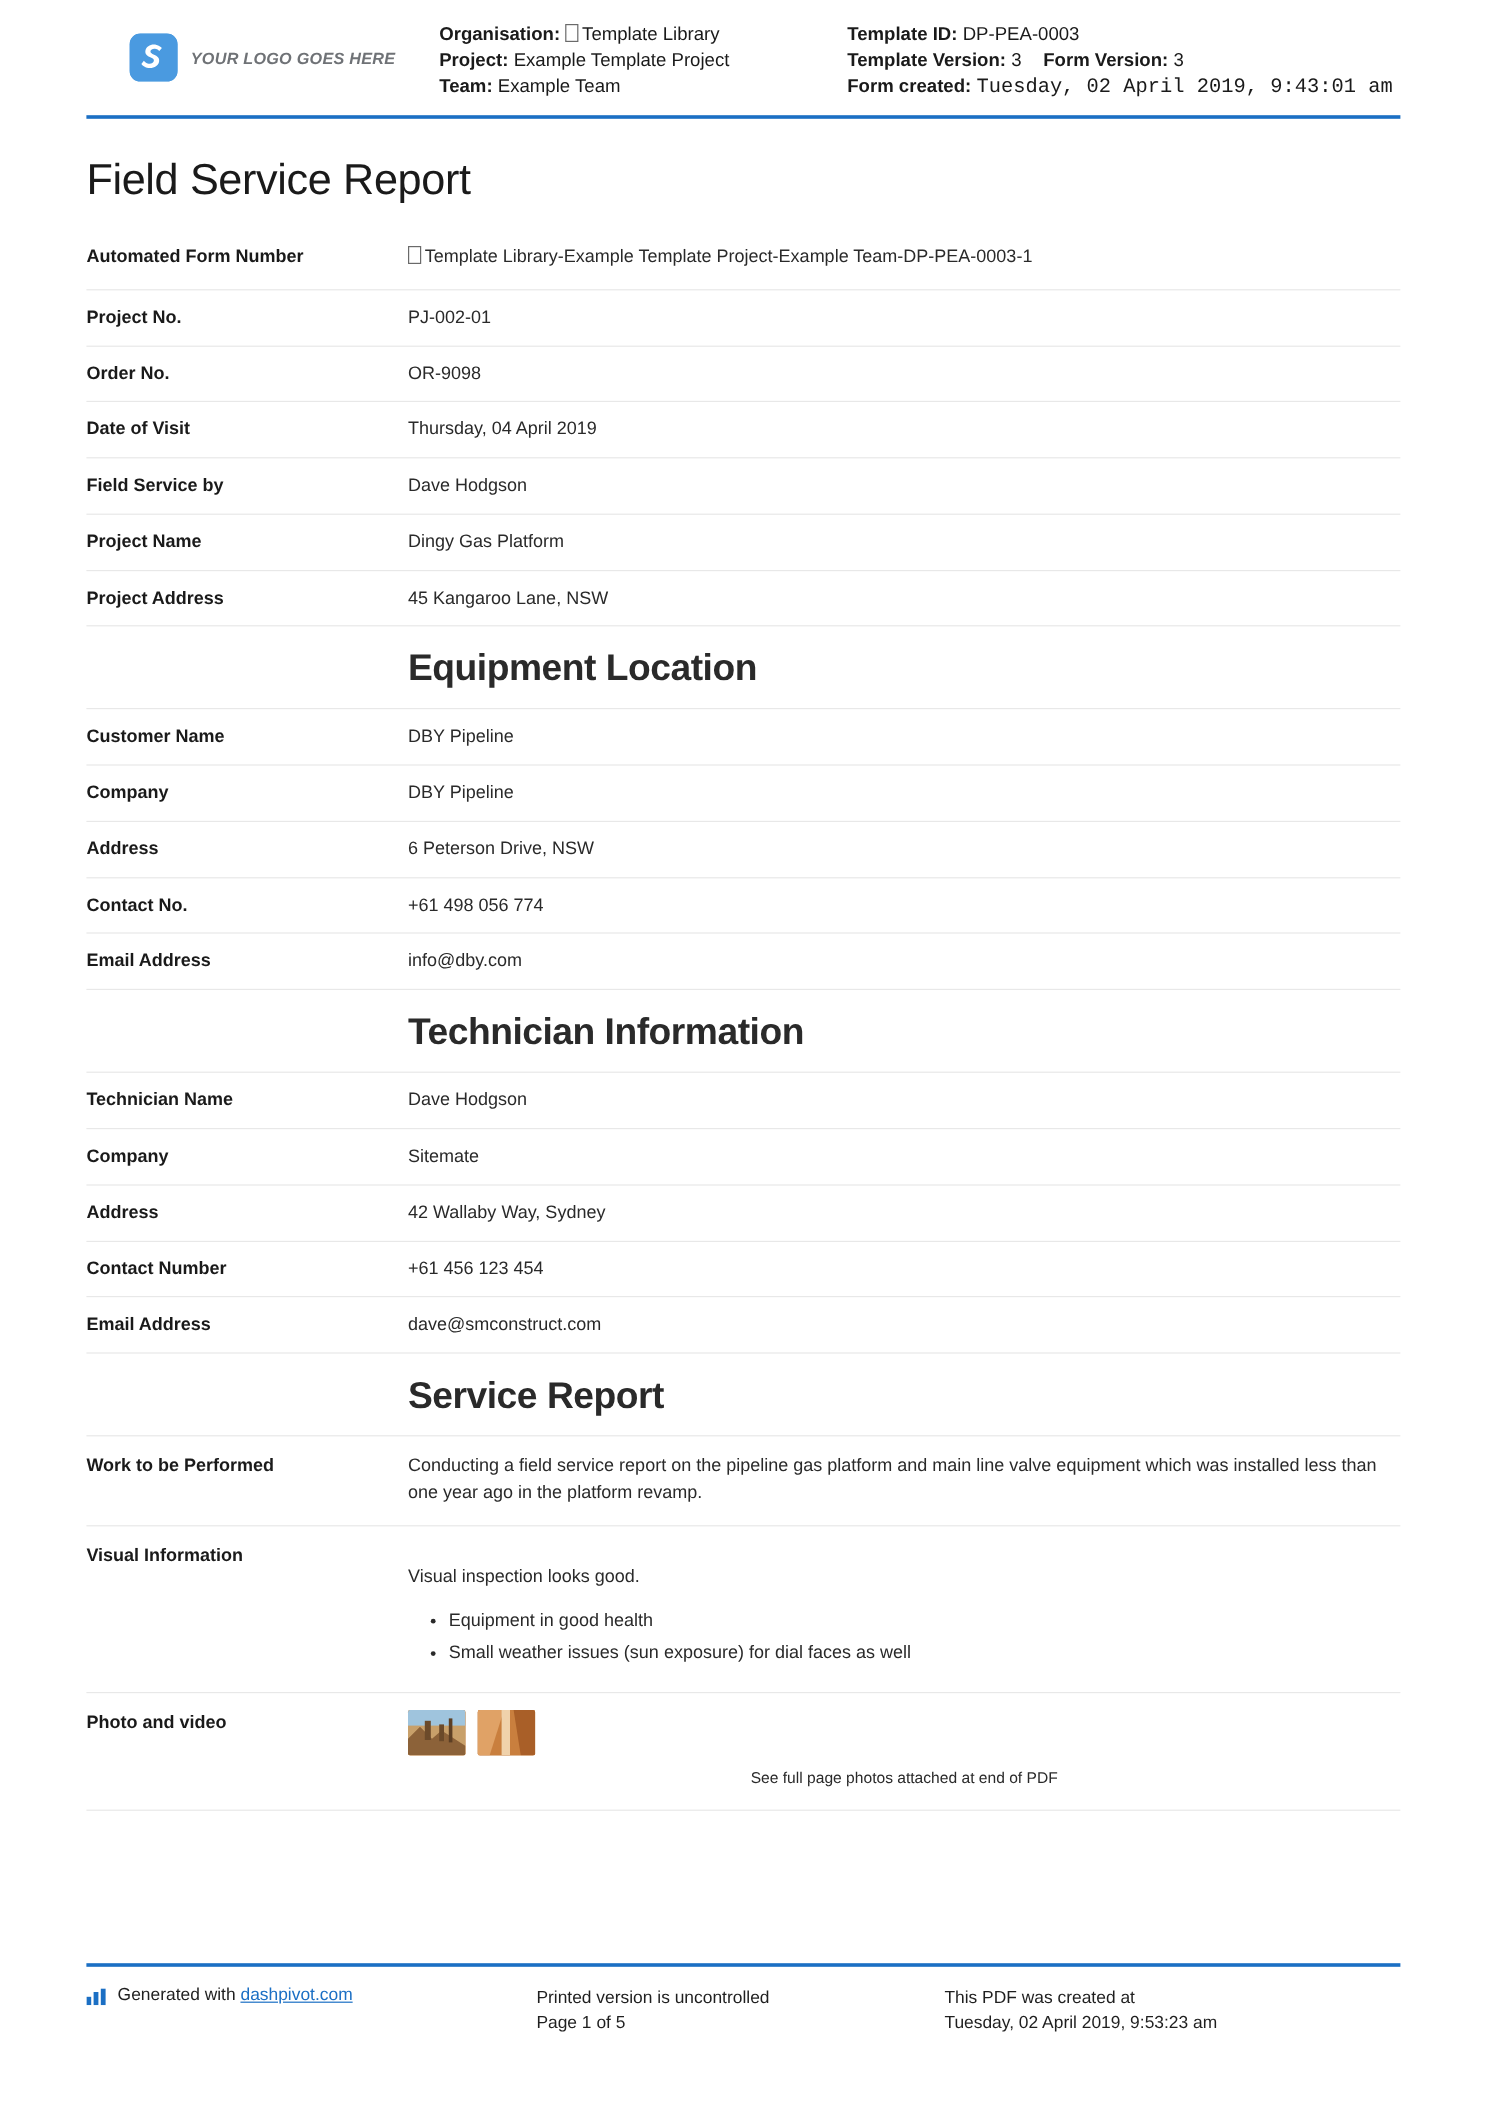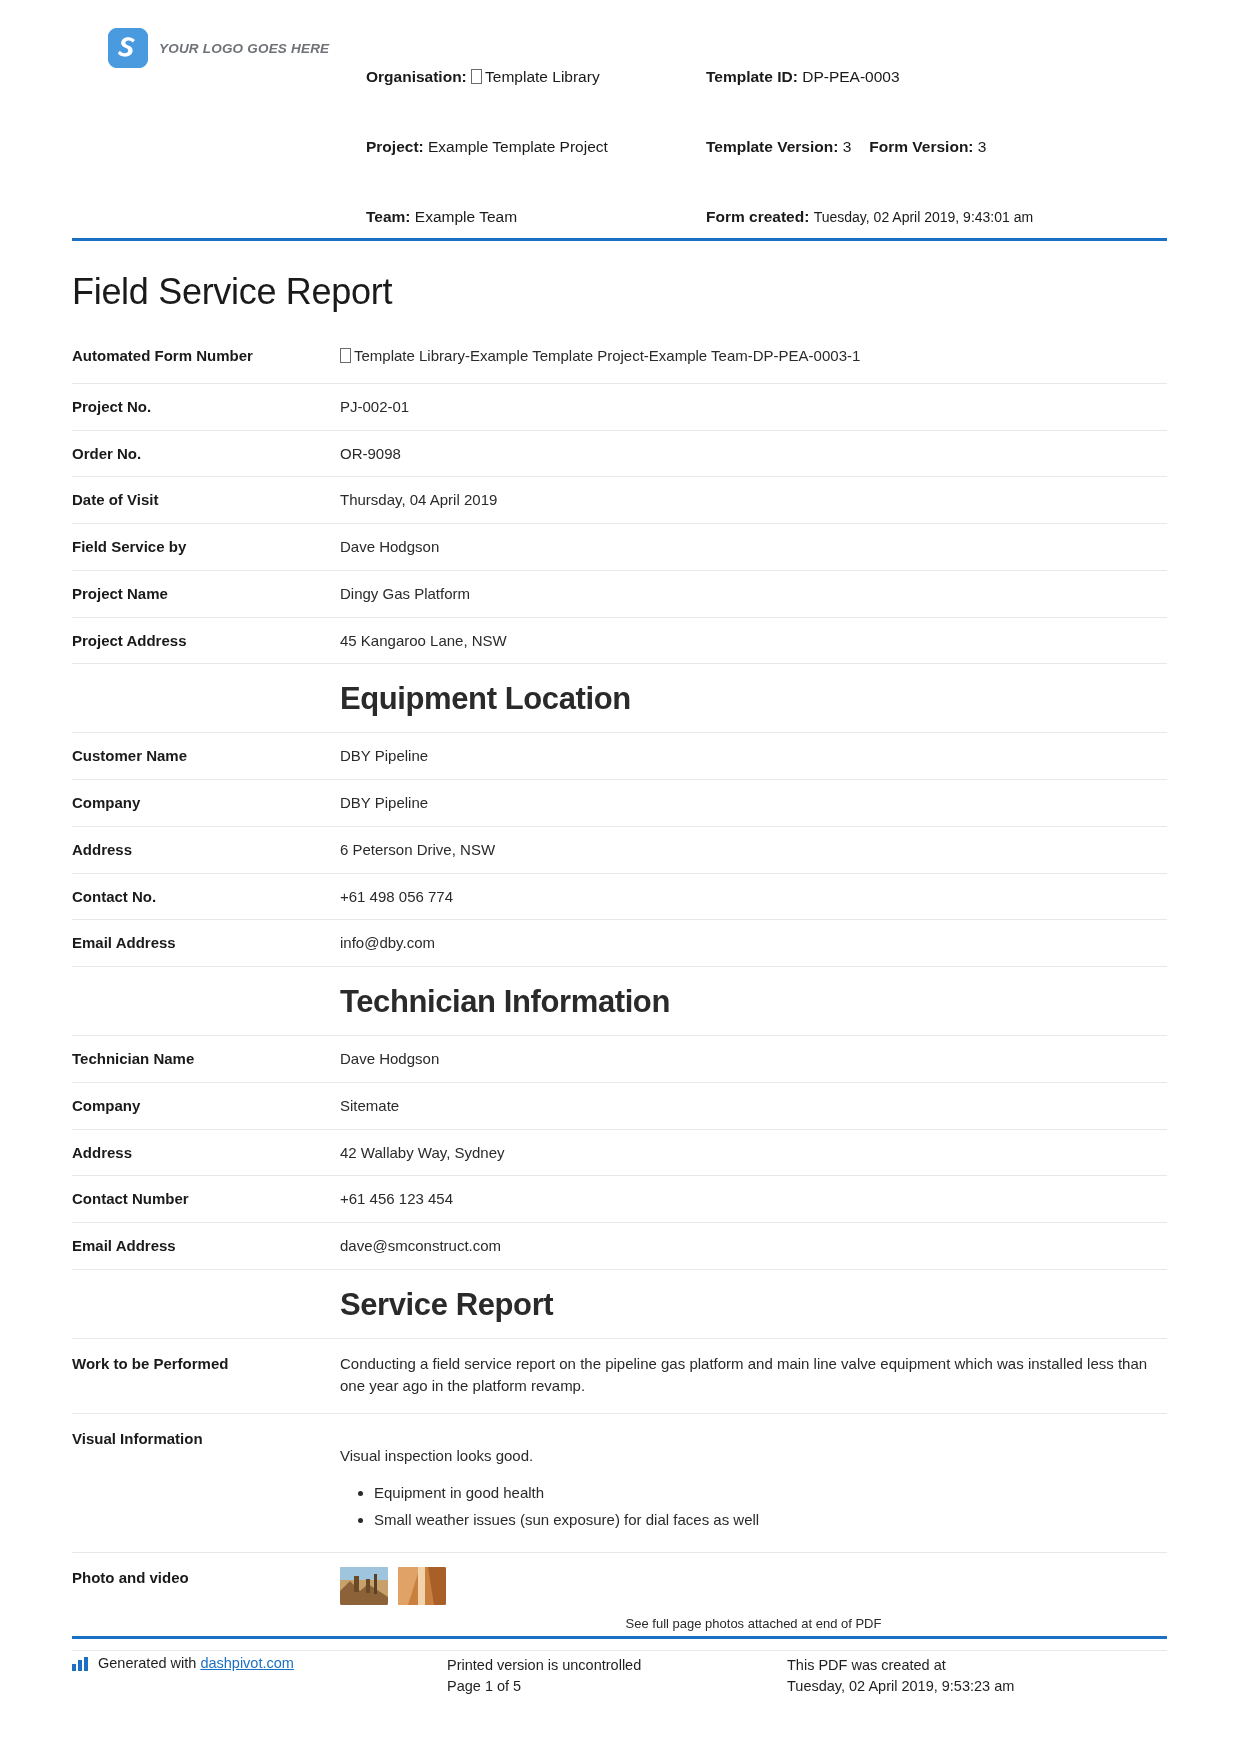--- a/index.html
+++ b/index.html
@@ -57,23 +57,23 @@
     letter-spacing: 0.2px;
     color: #6f7276;
     white-space: nowrap;
   }
   .meta-col {
     font-size: 15.5px;
     line-height: 1.42;
   }
   .meta-col.left { flex: 0 0 340px; }
   .meta-col.right { flex: 1 1 auto; }
-  .meta-line { white-space: nowrap; margin-top: 48px; }
+  .meta-line { white-space: nowrap; }
   .meta-line b { font-weight: bold; }
-  .meta-small { font-size: 14px; }
+  .meta-small { font-size: 17px; font-family: Liberation Mono, monospace; }
   .spacer-inline { display:inline-block; width: 18px; }
 
   
   .doc-title {
     font-size: 36px;
     font-weight: normal;
     margin: 30px 0 18px 0;
     letter-spacing: -0.3px;
   }
 

